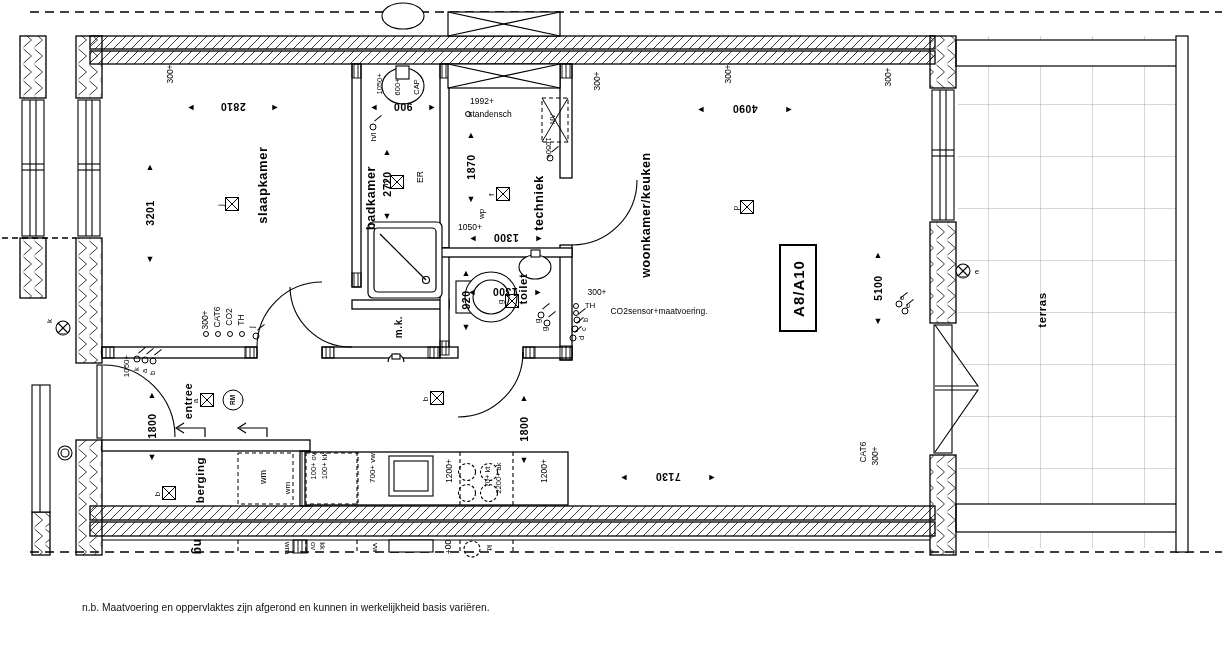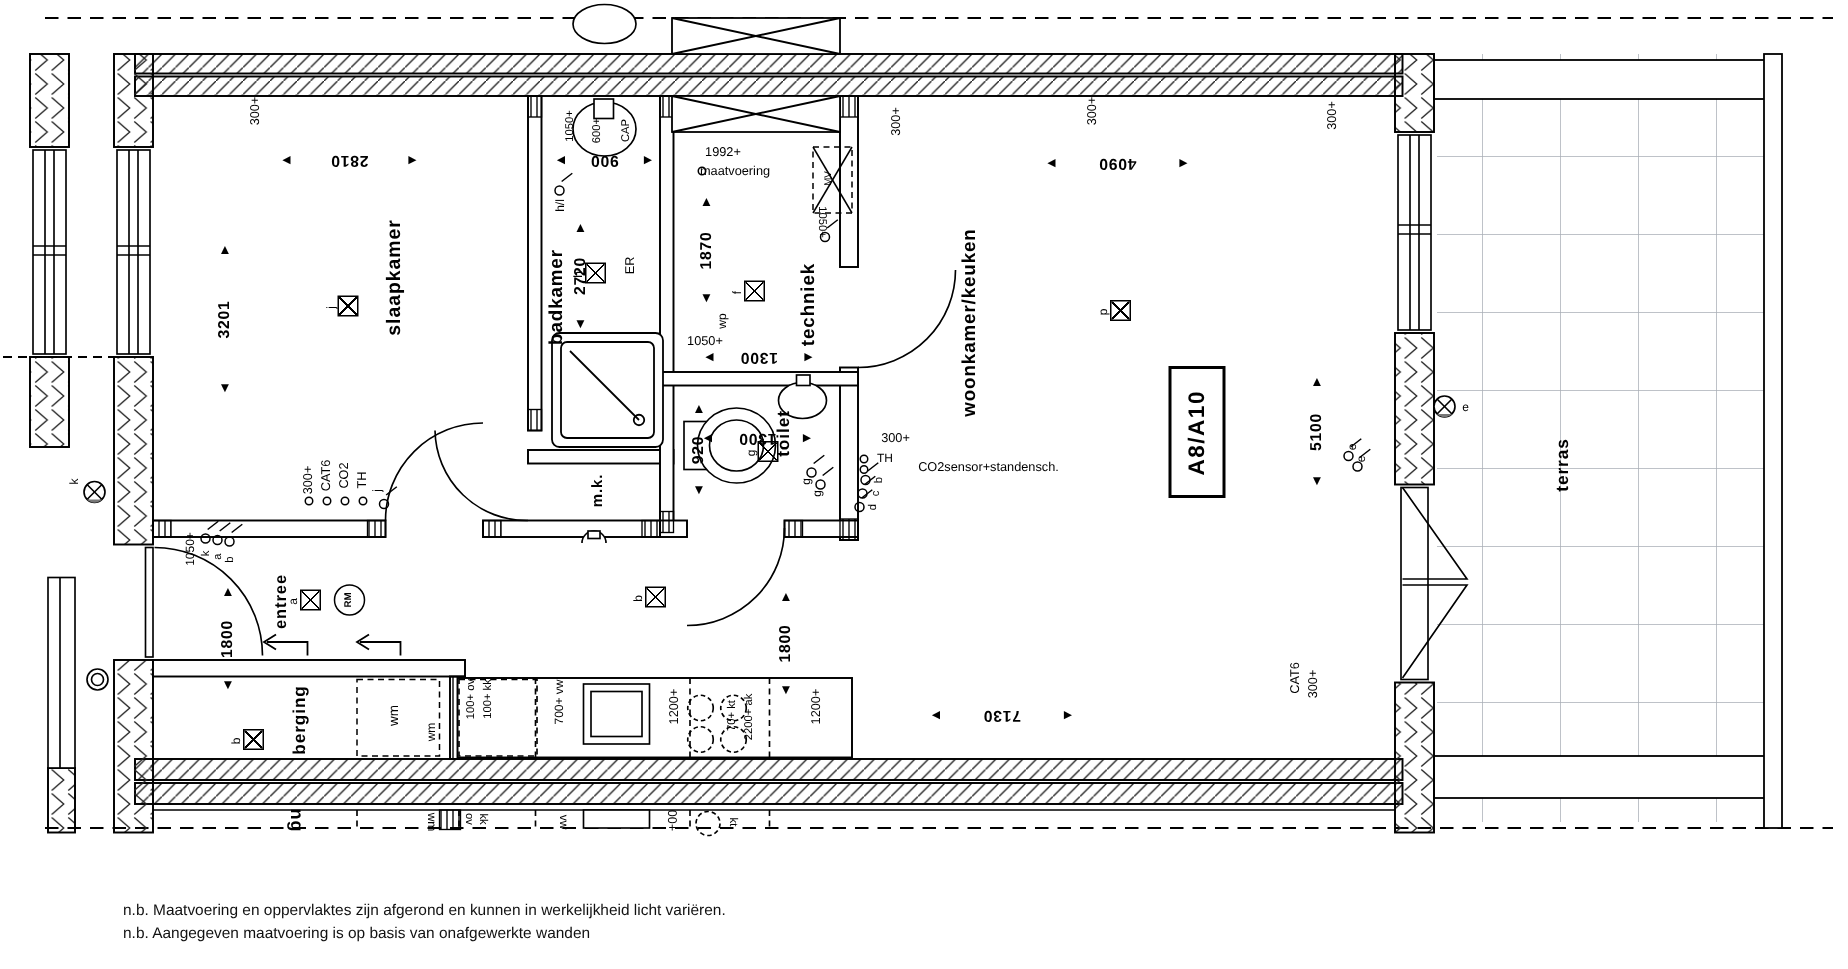--- a/index.html
+++ b/index.html
@@ -229,22 +229,21 @@
     <line x1="513" y1="540" x2="513" y2="552" stroke-dasharray="4,3"></line>
     <rect x="389" y="540" width="44" height="12"></rect>
     <circle cx="472" cy="549" r="8" stroke-dasharray="3,2" fill="none"></circle>
   </g>
 </svg>
 
 <div id="unit-box" style="left:779px;top:244px;width:34px;height:84px;">
   <span>A8/A10</span>
 </div>
 
-<div class="note" style="left:82px;top:602px;">n.b. Maatvoering en oppervlaktes zijn afgerond en kunnen in werkelijkheid licht variëren.</div>
-<div class="note" style="left:82px;top:617px;">n.b. Aangegeven maatvoering is op basis van onafgewerkte wanden</div>
+<div class="note" style="left:82px;top:602px;">n.b. Maatvoering en oppervlaktes zijn afgerond en kunnen in werkelijkheid basis variëren.</div>
 
 <div id="overlay">
       <div class="lbl room" style="left: 262px; top: 185px; font-size: 13px; transform: translate(-50%, -50%) rotate(-90deg);">slaapkamer</div>
       <div class="lbl room" style="left: 371px; top: 198px; font-size: 12.5px; transform: translate(-50%, -50%) rotate(-90deg);">badkamer</div>
       <div class="lbl room" style="left: 539px; top: 203px; font-size: 12.5px; transform: translate(-50%, -50%) rotate(-90deg);">techniek</div>
       <div class="lbl room" style="left: 524px; top: 289px; font-size: 11.5px; transform: translate(-50%, -50%) rotate(-90deg);">toilet</div>
       <div class="lbl room" style="left: 399px; top: 327px; font-size: 10px; transform: translate(-50%, -50%) rotate(-90deg);">m.k.</div>
       <div class="lbl room" style="left: 188px; top: 401px; font-size: 11px; transform: translate(-50%, -50%) rotate(-90deg);">entree</div>
       <div class="lbl room" style="left: 201px; top: 480px; font-size: 11.5px; transform: translate(-50%, -50%) rotate(-90deg);">berging</div>
       <div class="lbl room" style="left: 646px; top: 215px; font-size: 12.5px; transform: translate(-50%, -50%) rotate(-90deg);">woonkamer/keuken</div>
@@ -261,30 +260,30 @@
       <div class="lbl" style="left: 127px; top: 366px; font-size: 8px; transform: translate(-50%, -50%) rotate(-90deg);">1050+</div>
       <div class="lbl" style="left: 137px; top: 369px; font-size: 7.5px; transform: translate(-50%, -50%) rotate(-90deg);">k</div>
       <div class="lbl" style="left: 145px; top: 371px; font-size: 7.5px; transform: translate(-50%, -50%) rotate(-90deg);">a</div>
       <div class="lbl" style="left: 153px; top: 373px; font-size: 7.5px; transform: translate(-50%, -50%) rotate(-90deg);">b</div>
       <div class="lbl" style="left: 374px; top: 137px; font-size: 8px; transform: translate(-50%, -50%) rotate(-90deg);">h/l</div>
       <div class="lbl" style="left: 420px; top: 177px; font-size: 8.5px; transform: translate(-50%, -50%) rotate(-90deg);">ER</div>
       <div class="lbl" style="left: 380px; top: 84px; font-size: 7.5px; transform: translate(-50%, -50%) rotate(-90deg);">1050+</div>
       <div class="lbl" style="left: 398px; top: 87px; font-size: 7.5px; transform: translate(-50%, -50%) rotate(-90deg);">600+</div>
       <div class="lbl" style="left: 417px; top: 87px; font-size: 7.5px; transform: translate(-50%, -50%) rotate(-90deg);">CAP</div>
       <div class="lbl" style="left: 482px; top: 101px; font-size: 8.5px; transform: translate(-50%, -50%) rotate(0deg);">1992+</div>
-      <div class="lbl" style="left: 490px; top: 114px; font-size: 8.5px; transform: translate(-50%, -50%) rotate(0deg);">maatvoering</div>
+      <div class="lbl" style="left: 490px; top: 114px; font-size: 8.5px; transform: translate(-50%, -50%) rotate(0deg);">standensch</div>
       <div class="lbl" style="left: 548px; top: 148px; font-size: 7.5px; transform: translate(-50%, -50%) rotate(90deg);">1050+</div>
       <div class="lbl" style="left: 482px; top: 214px; font-size: 8px; transform: translate(-50%, -50%) rotate(-90deg);">wp</div>
       <div class="lbl" style="left: 470px; top: 227px; font-size: 8.5px; transform: translate(-50%, -50%) rotate(0deg);">1050+</div>
       <div class="lbl" style="left: 553px; top: 119px; font-size: 6.5px; transform: translate(-50%, -50%) rotate(-90deg);">MV</div>
       <div class="lbl" style="left: 538px; top: 321px; font-size: 8px; transform: translate(-50%, -50%) rotate(-90deg);">g</div>
       <div class="lbl" style="left: 545px; top: 329px; font-size: 8px; transform: translate(-50%, -50%) rotate(-90deg);">g</div>
       <div class="lbl" style="left: 597px; top: 292px; font-size: 8.5px; transform: translate(-50%, -50%) rotate(0deg);">300+</div>
       <div class="lbl" style="left: 590px; top: 306px; font-size: 8px; transform: translate(-50%, -50%) rotate(0deg);">TH</div>
-      <div class="lbl" style="left: 659px; top: 311px; font-size: 8.5px; transform: translate(-50%, -50%) rotate(0deg);">CO2sensor+standensch.</div>
+      <div class="lbl" style="left: 659px; top: 311px; font-size: 8.5px; transform: translate(-50%, -50%) rotate(0deg);">CO2sensor+maatvoering.</div>
       <div class="lbl" style="left: 586px; top: 320px; font-size: 7.5px; transform: translate(-50%, -50%) rotate(-90deg);">b</div>
       <div class="lbl" style="left: 584px; top: 329px; font-size: 7.5px; transform: translate(-50%, -50%) rotate(-90deg);">c</div>
       <div class="lbl" style="left: 582px; top: 338px; font-size: 7.5px; transform: translate(-50%, -50%) rotate(-90deg);">d</div>
       <div class="lbl" style="left: 902px; top: 298px; font-size: 8px; transform: translate(-50%, -50%) rotate(-90deg);">e</div>
       <div class="lbl" style="left: 908px; top: 306px; font-size: 8px; transform: translate(-50%, -50%) rotate(-90deg);">e</div>
       <div class="lbl" style="left: 50px; top: 321px; font-size: 8px; transform: translate(-50%, -50%) rotate(-90deg);">k</div>
       <div class="lbl" style="left: 977px; top: 272px; font-size: 8px; transform: translate(-50%, -50%) rotate(0deg);">e</div>
       <div class="lbl" style="left: 263px; top: 477px; font-size: 9px; transform: translate(-50%, -50%) rotate(-90deg);">wm</div>
       <div class="lbl" style="left: 288px; top: 488px; font-size: 8px; transform: translate(-50%, -50%) rotate(-90deg);">wm</div>
       <div class="lbl" style="left: 314px; top: 466px; font-size: 7.5px; transform: translate(-50%, -50%) rotate(-90deg);">100+ ov</div>

